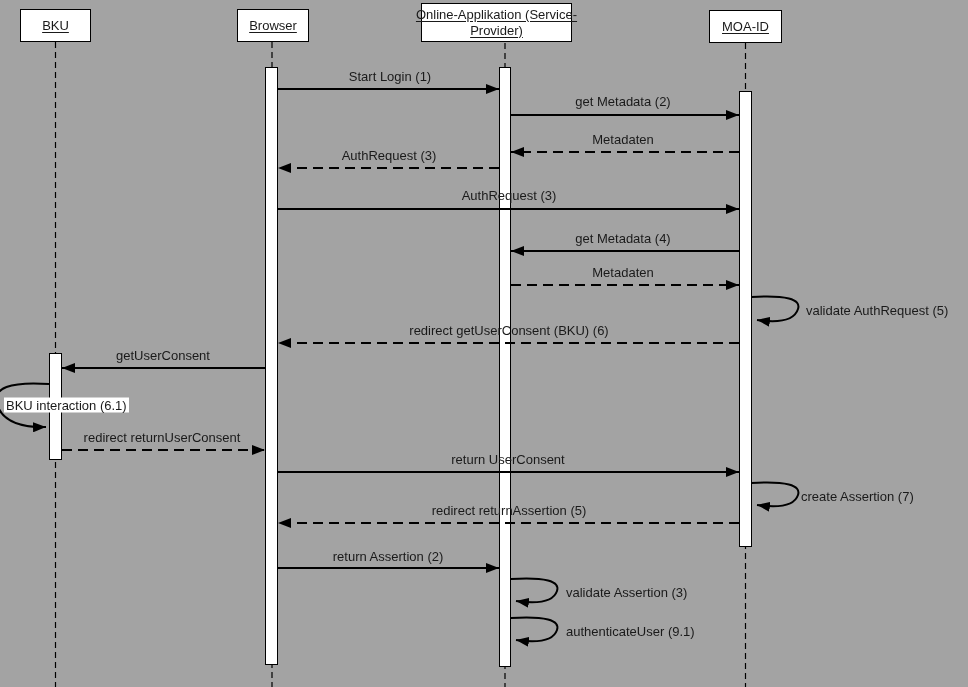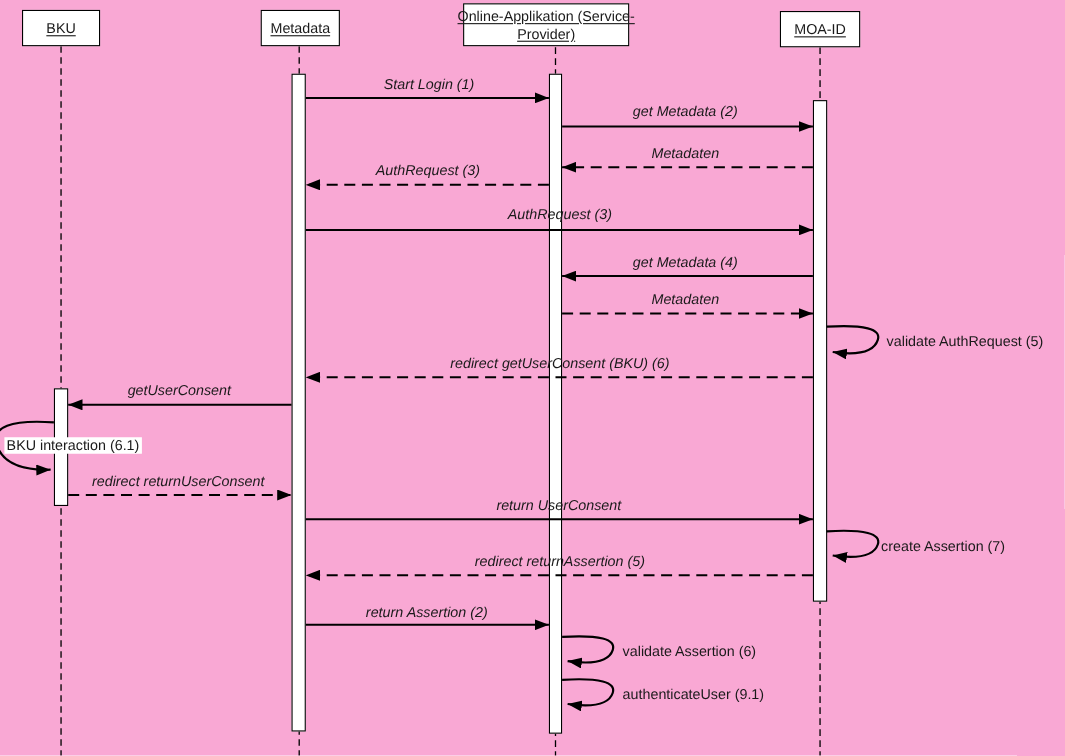--- a/index.html
+++ b/index.html
@@ -1,19 +1,19 @@
 <!DOCTYPE html>
 <html><head>
 <meta charset="utf-8">
 <style>
   html,body{margin:0;padding:0;background:#ffffff;}
   .diagram{
     position:relative;
     width:968px;height:687px;
-    background:#f9a8d4;
+    background:#a3a3a3;
     font-family:"Liberation Sans", sans-serif;
     color:#1a1a1a;
     overflow:hidden;
   }
   svg.layer{position:absolute;left:0;top:0;width:968px;height:687px;}
   .pbox{
     position:absolute;
     box-sizing:border-box;
     border:1.5px solid #000;
     background:#fff;
@@ -30,21 +30,20 @@
     border:1.2px solid #000;
     background:#fff;
     z-index:2;
   }
   .mlabel{
     position:absolute;
     font-size:13px;line-height:15px;
     white-space:nowrap;
     transform:translate(-50%,-50%);
     z-index:5;
-    font-style:italic;
   }
   .slabel{
     position:absolute;
     font-size:13px;line-height:15px;
     white-space:nowrap;
     transform:translateY(-50%);
     z-index:5;
   }
   .slabel.bg{background:#ffffff;padding:0 2px;}
   .arrows{z-index:3;}
@@ -59,21 +58,21 @@
     <line x1="55.5" y1="42" x2="55.5" y2="687" stroke="#000" stroke-width="1.2" stroke-dasharray="6 4"></line>
     <line x1="272" y1="42" x2="272" y2="687" stroke="#000" stroke-width="1.2" stroke-dasharray="6 4"></line>
     <line x1="505" y1="43" x2="505" y2="687" stroke="#000" stroke-width="1.2" stroke-dasharray="6 4"></line>
     <line x1="745.5" y1="43" x2="745.5" y2="687" stroke="#000" stroke-width="1.2" stroke-dasharray="6 4"></line>
   </svg>
 
   <div class="pbox" style="left:20px;top:9px;width:71px;height:33px;">
     <span>BKU</span>
   </div>
   <div class="pbox" style="left:237px;top:9px;width:72px;height:33px;">
-    <span>Metadata</span>
+    <span>Browser</span>
   </div>
   <div class="pbox" style="left:421px;top:3px;width:151px;height:39px;">
     <span>Online-Applikation (Service-</span>
     <span>Provider)</span>
   </div>
   <div class="pbox" style="left:709px;top:10px;width:73px;height:33px;">
     <span>MOA-ID</span>
   </div>
 
   <div class="activation" style="left:49px;top:353px;height:107px;"></div>
@@ -119,16 +118,16 @@
   <div class="mlabel" style="left:509px;top:330px;">redirect getUserConsent (BKU) (6)</div>
   <div class="mlabel" style="left:163px;top:355px;">getUserConsent</div>
   <div class="mlabel" style="left:162px;top:437px;">redirect returnUserConsent</div>
   <div class="mlabel" style="left:508px;top:459px;text-align:center;">return UserConsent</div>
   <div class="mlabel" style="left:509px;top:510px;">redirect returnAssertion (5)</div>
   <div class="mlabel" style="left:388px;top:556px;">return Assertion (2)</div>
 
   <div class="slabel" style="left:806px;top:310px;">validate AuthRequest (5)</div>
   <div class="slabel bg" style="left:4px;top:405px;">BKU interaction (6.1)</div>
   <div class="slabel" style="left:801px;top:496px;">create Assertion (7)</div>
-  <div class="slabel" style="left:566px;top:592px;">validate Assertion (6)</div>
+  <div class="slabel" style="left:566px;top:592px;">validate Assertion (3)</div>
   <div class="slabel" style="left:566px;top:631px;">authenticateUser (9.1)</div>
 
 </div>
 
 </body></html>

